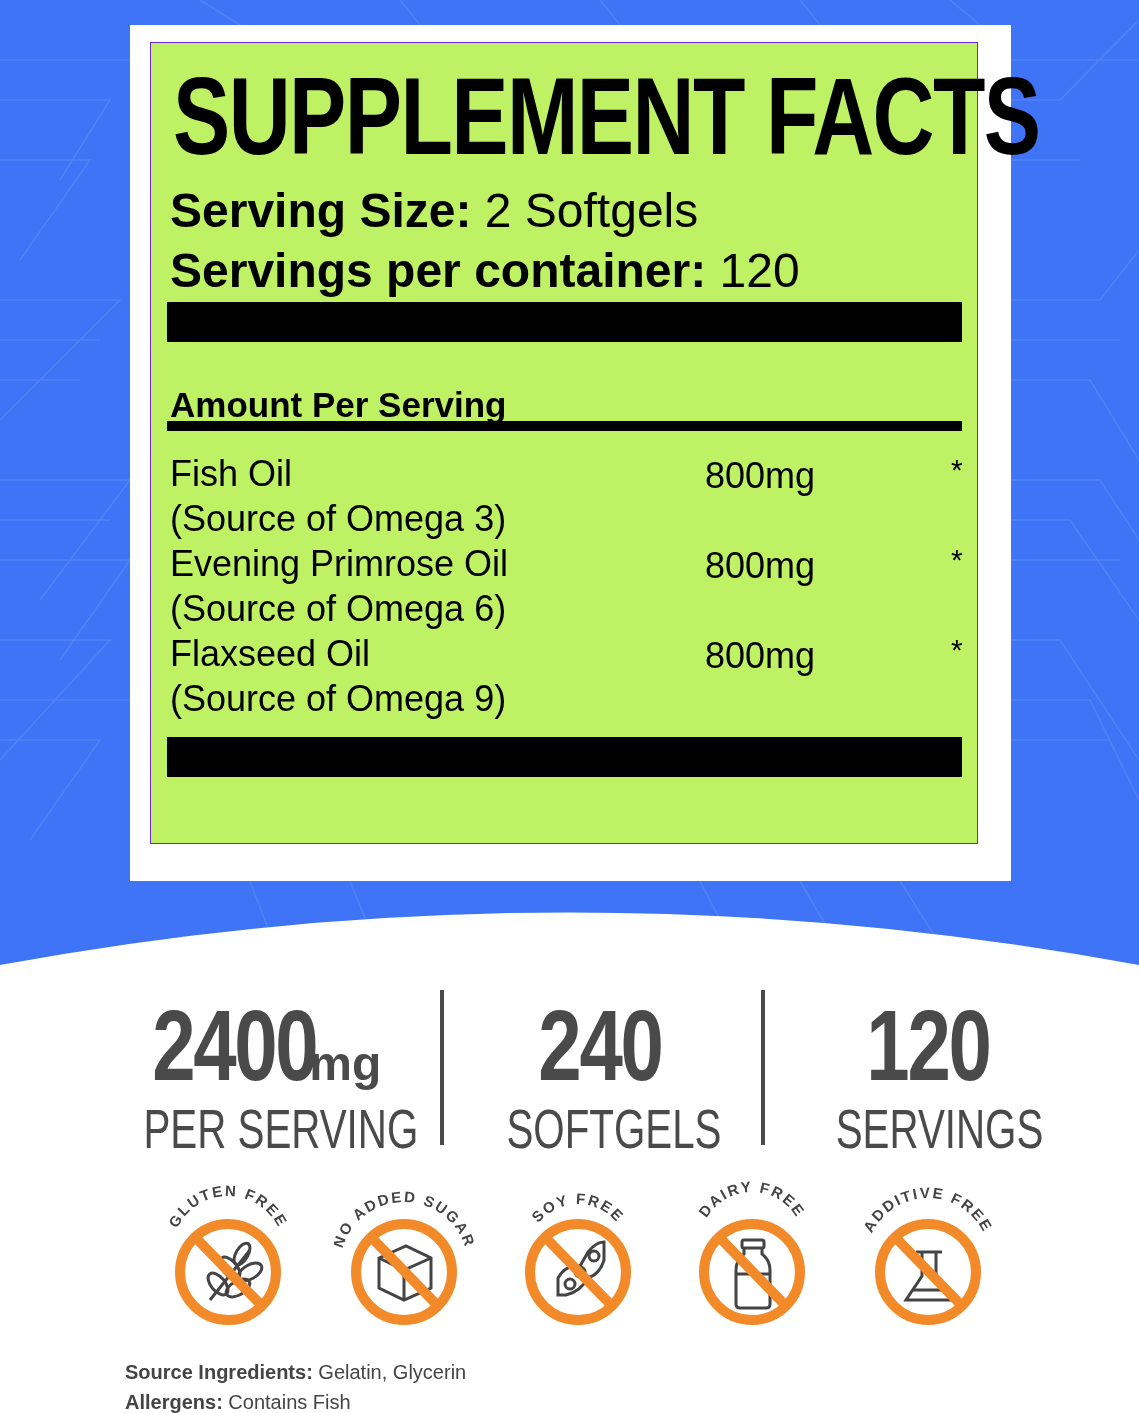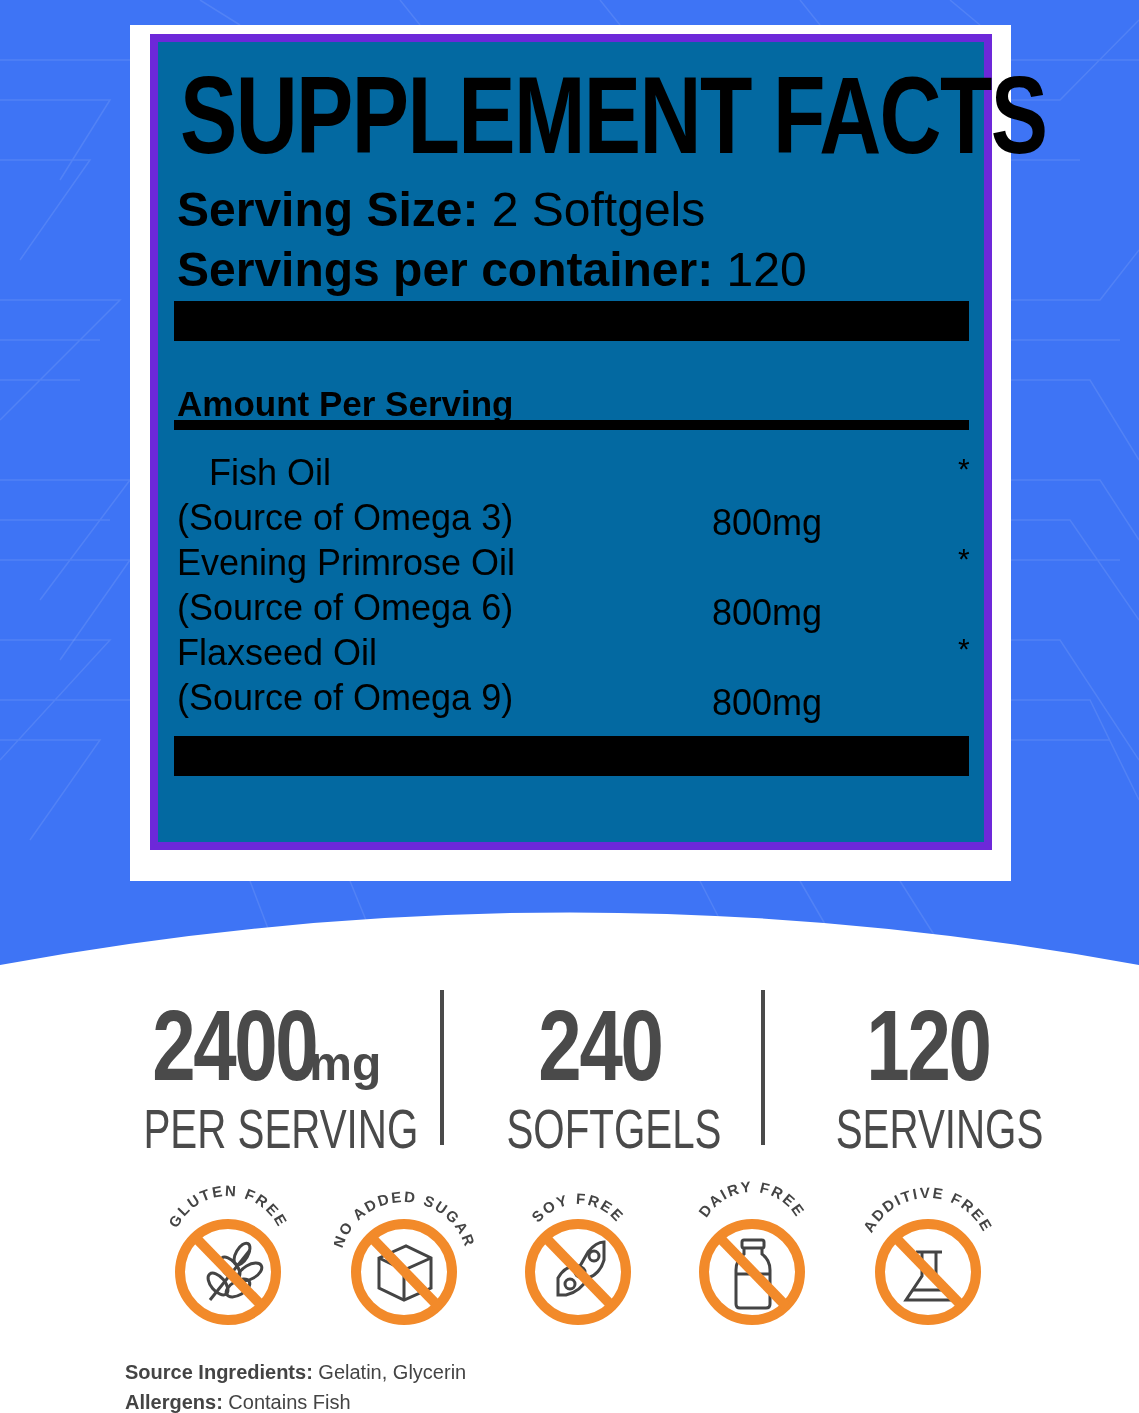--- a/index.html
+++ b/index.html
@@ -1,28 +1,28 @@
 <!DOCTYPE html>
 <html><head>
 <meta charset="utf-8">
 <style>
   html,body{margin:0;padding:0;}
   body{width:1139px;height:1413px;position:relative;overflow:hidden;background:#ffffff;font-family:"Liberation Sans",sans-serif;}
   .bg-blue{position:absolute;left:0;top:0;width:1139px;height:1000px;background:#3e74f5;overflow:hidden;}
   .bg-blue svg{position:absolute;left:0;top:0;}
   .curve{position:absolute;left:0;top:0;}
   .panel{position:absolute;left:130px;top:25px;width:881px;height:856px;background:#ffffff;}
-  .label{position:absolute;left:150px;top:34px;width:826px;height:800px;border:8px solid #6d28d9;background:#0369a1;}
+  .label{position:absolute;left:150px;top:42px;width:826px;height:800px;border:1px solid #6d28d9;background:#bef264;}
   .sf-title{position:absolute;left:22px;top:18px;width:790px;font-family:"Liberation Sans",sans-serif;font-weight:bold;font-size:110px;line-height:110px;letter-spacing:-2px;transform:scaleX(0.78);transform-origin:left top;white-space:nowrap;color:#000;}
   .row-text{position:absolute;left:19px;font-size:48px;color:#000;white-space:nowrap;}
   .row-text b{font-weight:bold;}
   .bar{position:absolute;left:16px;width:795px;background:#000;}
   .hdr{position:absolute;top:322px;font-size:35px;font-weight:bold;color:#000;white-space:nowrap;}
   .ing{position:absolute;left:19px;font-size:36px;color:#000;white-space:nowrap;line-height:45px;}
-  .amt{position:absolute;left:554px;font-size:36px;color:#000;margin-top:48px;}
+  .amt{position:absolute;left:554px;font-size:36px;color:#000;}
   .star{position:absolute;left:800px;font-size:30px;color:#000;}
   .footnote{position:absolute;left:19px;top:752px;font-size:27px;color:#000;}
   .stat{position:absolute;top:995px;text-align:center;color:#4a4a4a;}
   .stat .num{font-weight:bold;font-size:100px;line-height:100px;letter-spacing:-3px;display:inline-block;transform:scaleX(0.78);}
   .stat .unit{font-weight:bold;font-size:48px;text-align:right;}
   .stat .sub{font-size:56px;line-height:60px;display:block;transform:scaleX(0.72);margin-top:4px;white-space:nowrap;}
   .divider{position:absolute;top:990px;width:4px;height:155px;background:#4a4a4a;}
   .badge{position:absolute;top:1180px;width:140px;height:150px;}
   .other{position:absolute;left:125px;top:1357px;font-size:20px;color:#444;line-height:30px;}
   .other b{font-weight:bold;}
@@ -57,21 +57,21 @@
   <div class="row-text" style="top:140px;"><b>Serving Size:</b><span> 2 Softgels</span></div>
   <div class="row-text" style="top:200px;"><b>Servings per container:</b><span> 120</span></div>
 
   <div class="bar" style="top:259px;height:40px;"></div>
 
   <div class="hdr" style="left:19px;margin-top:20px;">Amount Per Serving</div>
 
   <div class="bar" style="top:378px;height:10px;"></div>
 
   <div>
-    <div class="ing" style="top:408px;margin-left:32px;">Fish Oil</div>
+    <div class="ing" style="top:408px;">Fish Oil</div>
     <div class="ing" style="top:453px;">(Source of Omega 3)</div>
     <div class="amt" style="top:412px;">800mg</div>
     <div class="star" style="top:410px;">*</div>
   </div>
   <div>
     <div class="ing" style="top:498px;">Evening Primrose Oil</div>
     <div class="ing" style="top:543px;">(Source of Omega 6)</div>
     <div class="amt" style="top:502px;">800mg</div>
     <div class="star" style="top:500px;">*</div>
   </div>

